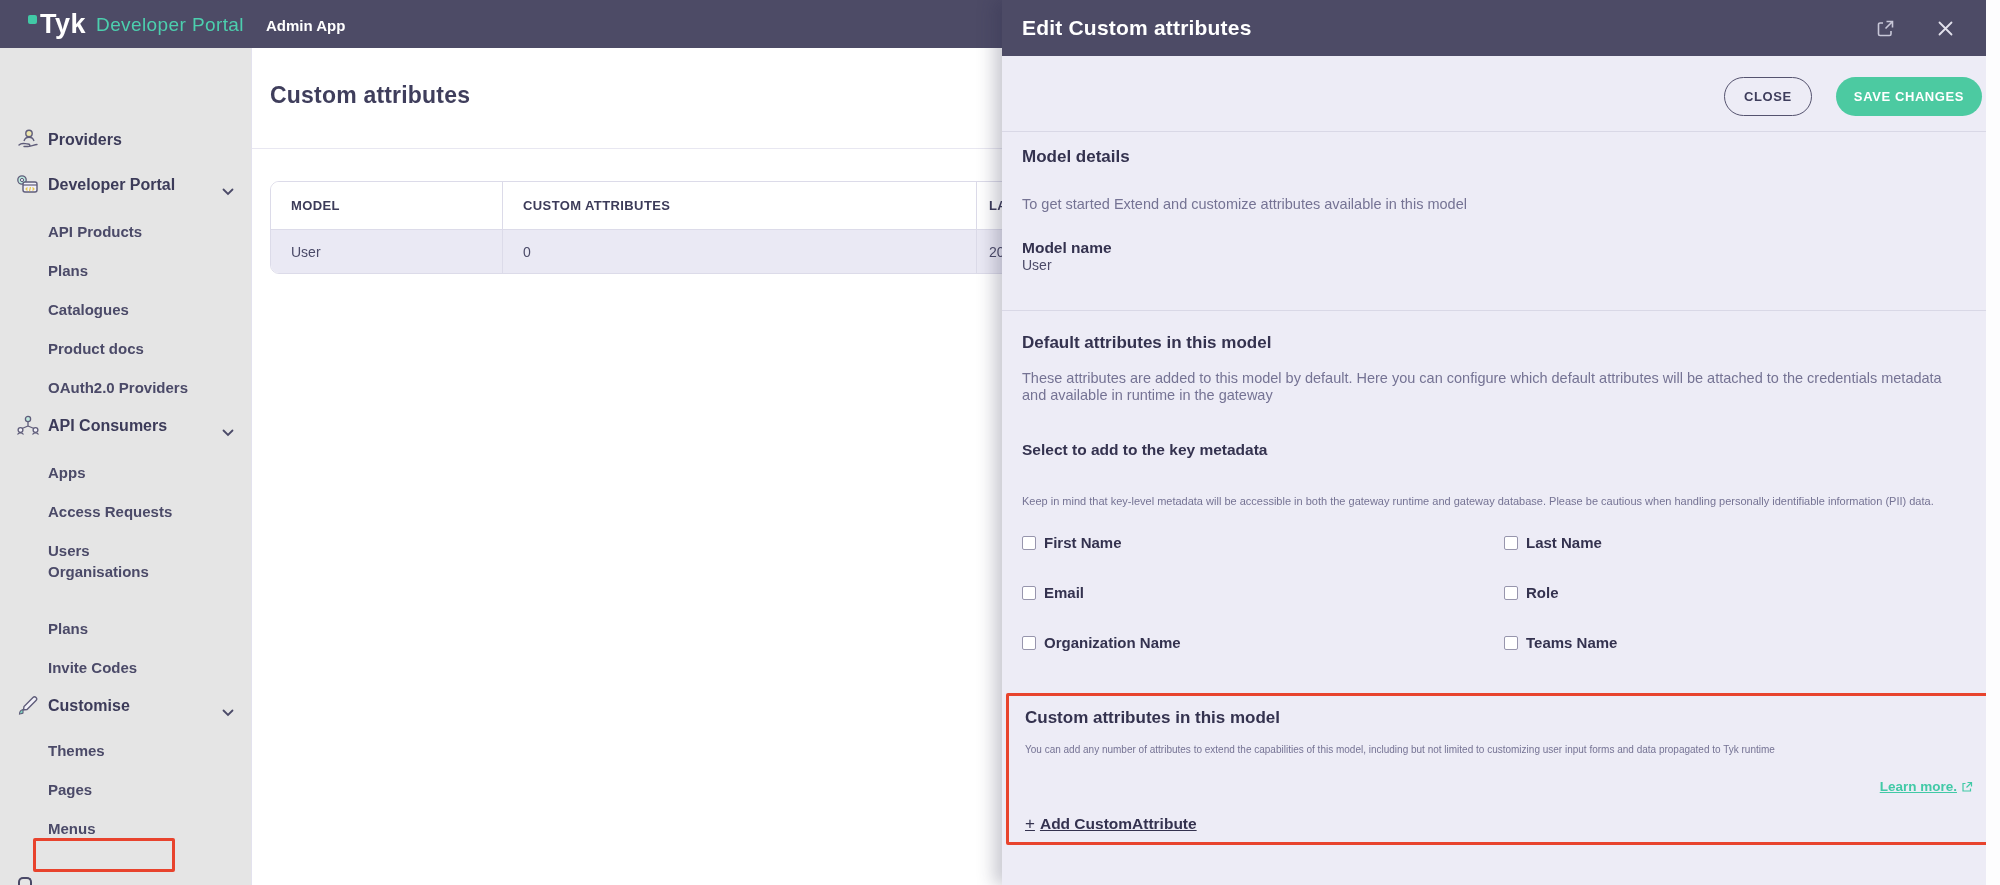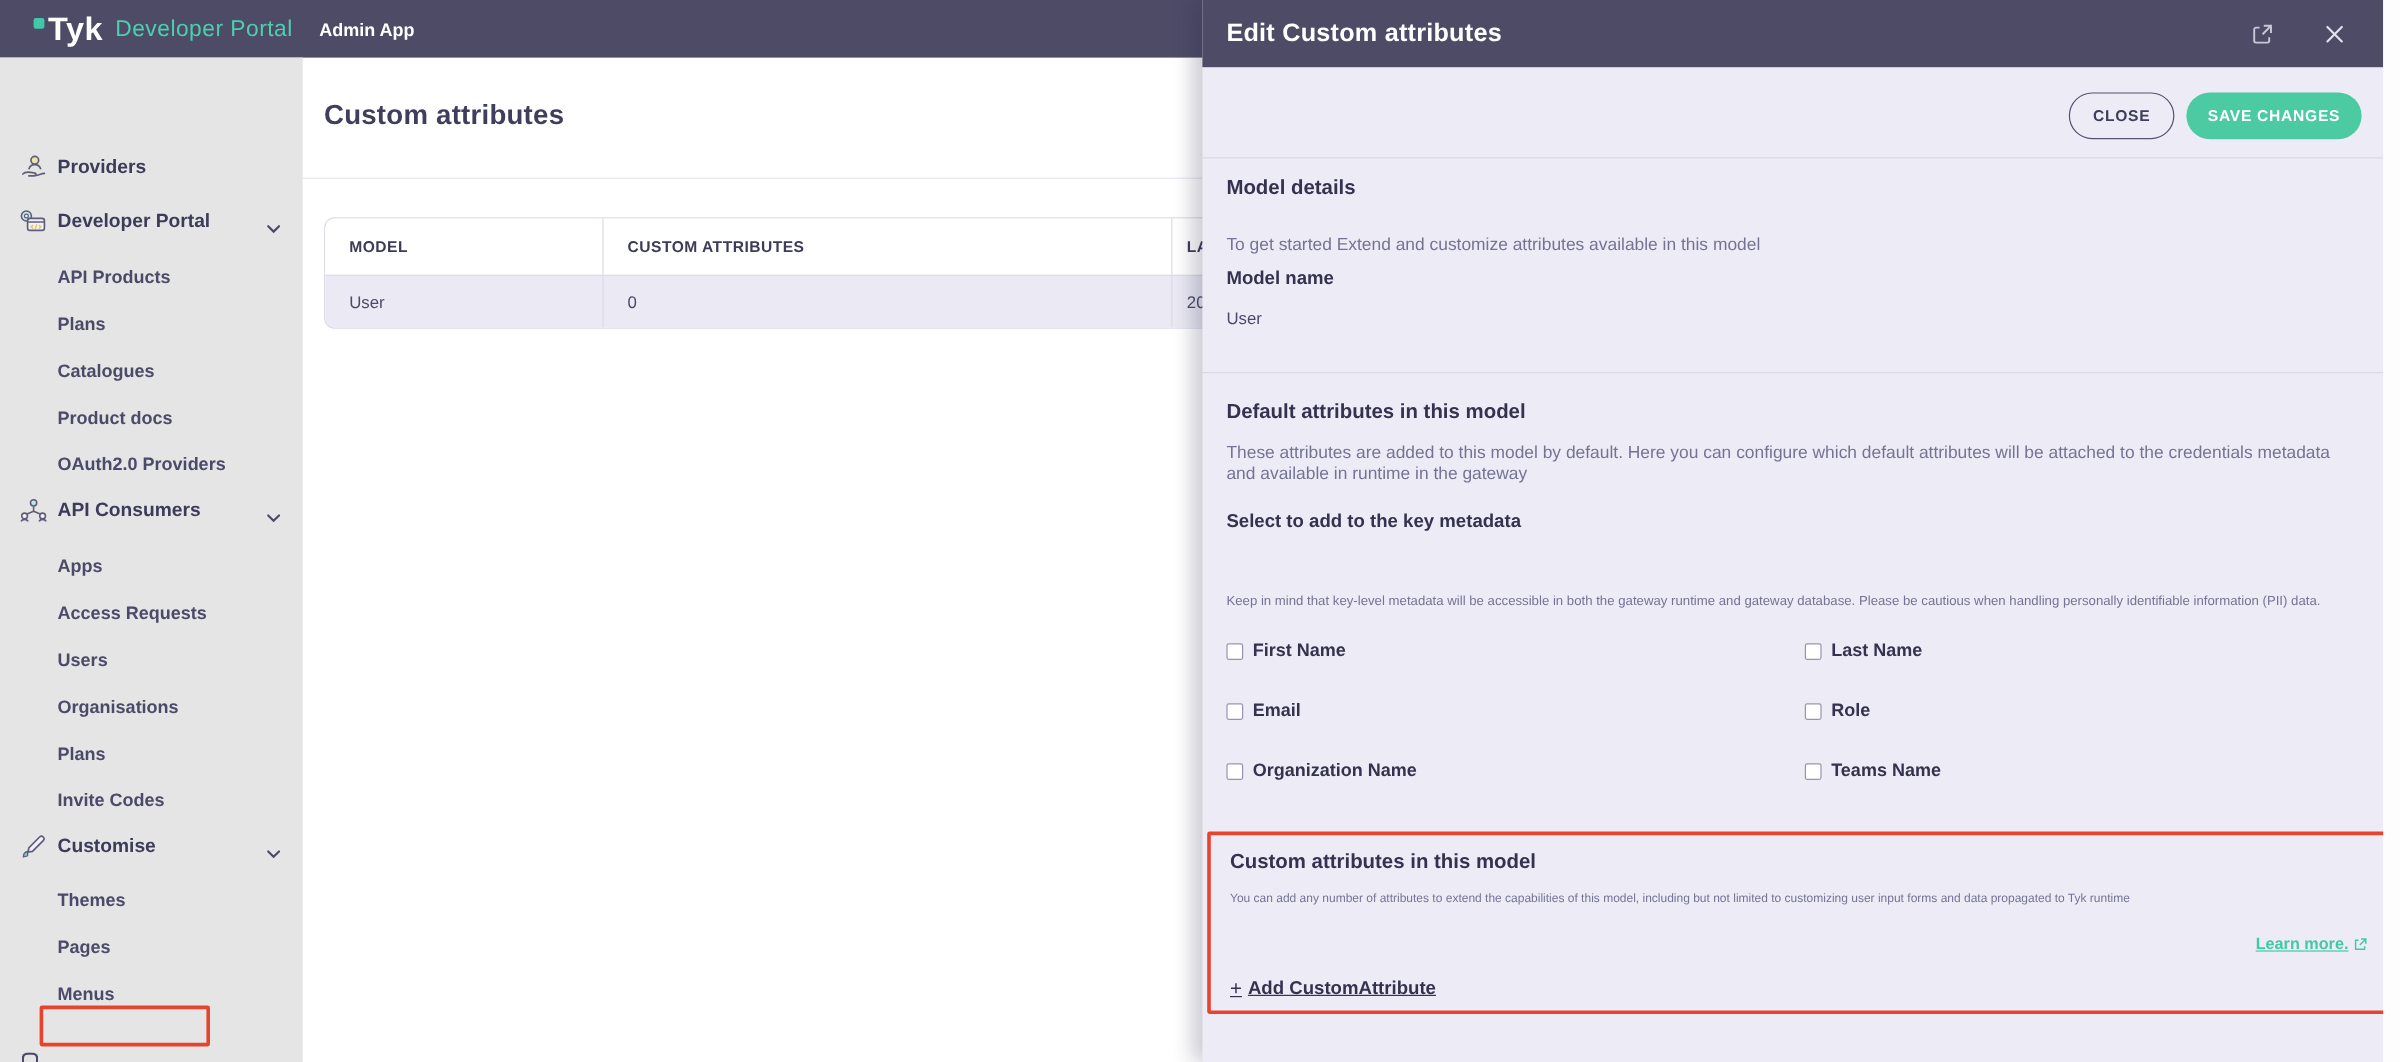--- a/index.html
+++ b/index.html
@@ -52,31 +52,31 @@
             background:#edecf6; box-shadow:-8px 0 16px rgba(40,40,70,0.25); z-index:40; }
   .drawer-header { position:absolute; left:0; top:0; width:984px; height:56px; background:#4d4b66;
                    display:flex; align-items:center; }
   .drawer-title { color:#ffffff; font-size:21px; font-weight:700; letter-spacing:0.2px; margin-left:20px; }
   .drawer-header-icons { position:absolute; right:30px; top:0; height:56px; display:flex;
                          align-items:center; gap:38px; }
   .icon-btn { width:22px; height:22px; display:flex; align-items:center; justify-content:center; cursor:pointer; }
 
   .scroll-strip { position:absolute; right:0; top:0; width:14px; height:885px; background:#fdfdfe; }
 
-  .action-row { position:absolute; right:32px; top:77px; display:flex; gap:10px; }
+  .action-row { position:absolute; right:18px; top:77px; display:flex; gap:24px; }
   .btn { height:39px; border-radius:20px; display:flex; align-items:center; justify-content:center;
          font-size:13px; font-weight:700; letter-spacing:0.6px; cursor:pointer; }
   .btn-close { width:88px; border:1.5px solid #55536f; color:#3e3d5c; background:transparent; }
   .btn-save  { width:146px; background:#4ccaa1; color:#ffffff; border:none; }
 
   .d-divider { position:absolute; left:0; width:984px; height:1px; background:#d9d8e6; }
 
   .sec-heading { position:absolute; left:20px; font-size:17px; font-weight:700; color:#34324f; }
   .sec-desc { position:absolute; left:20px; width:930px; font-size:14.5px; line-height:17px; color:#757394; }
-  .sub-heading { position:absolute; left:20px; font-size:15.5px; font-weight:700; color:#34324f; }
+  .sub-heading { position:absolute; left:20px; font-size:15.5px; font-weight:700; color:#34324f;margin-top:15px; }
   .plain-value { position:absolute; left:20px; font-size:14px; color:#4b4a68; }
 
   .cb-grid { position:absolute; left:20px; top:534px; width:950px; }
   .cb-item { position:absolute; display:flex; align-items:center; cursor:pointer; }
   .cb-box { width:14px; height:14px; background:#fff; border:1px solid #9795ad; border-radius:2px;
             margin-right:8px; flex:0 0 auto; }
   .cb-label { font-size:15px; font-weight:700; color:#34324f; }
 
   .custom-box { position:absolute; left:4px; top:693px; width:984px; height:152px;
                 border:3px solid #e8432d; border-radius:2px; }
@@ -172,21 +172,21 @@
 
     <div class="side-row" style="top:412px;">
       <span class="child-label">Apps</span>
     </div>
     <div class="side-row" style="top:451px;">
       <span class="child-label">Access Requests</span>
     </div>
     <div class="side-row" style="top:490px;">
       <span class="child-label">Users</span>
     </div>
-    <div class="side-row" style="top:529px;">
+    <div class="side-row" style="top:511px;">
       <span class="child-label">Organisations</span>
     </div>
     <div class="side-row" style="top:568px;">
       <span class="child-label">Plans</span>
     </div>
     <div class="side-row" style="top:607px;">
       <span class="child-label">Invite Codes</span>
     </div>
 
     <div class="side-row" style="top:646px;">

